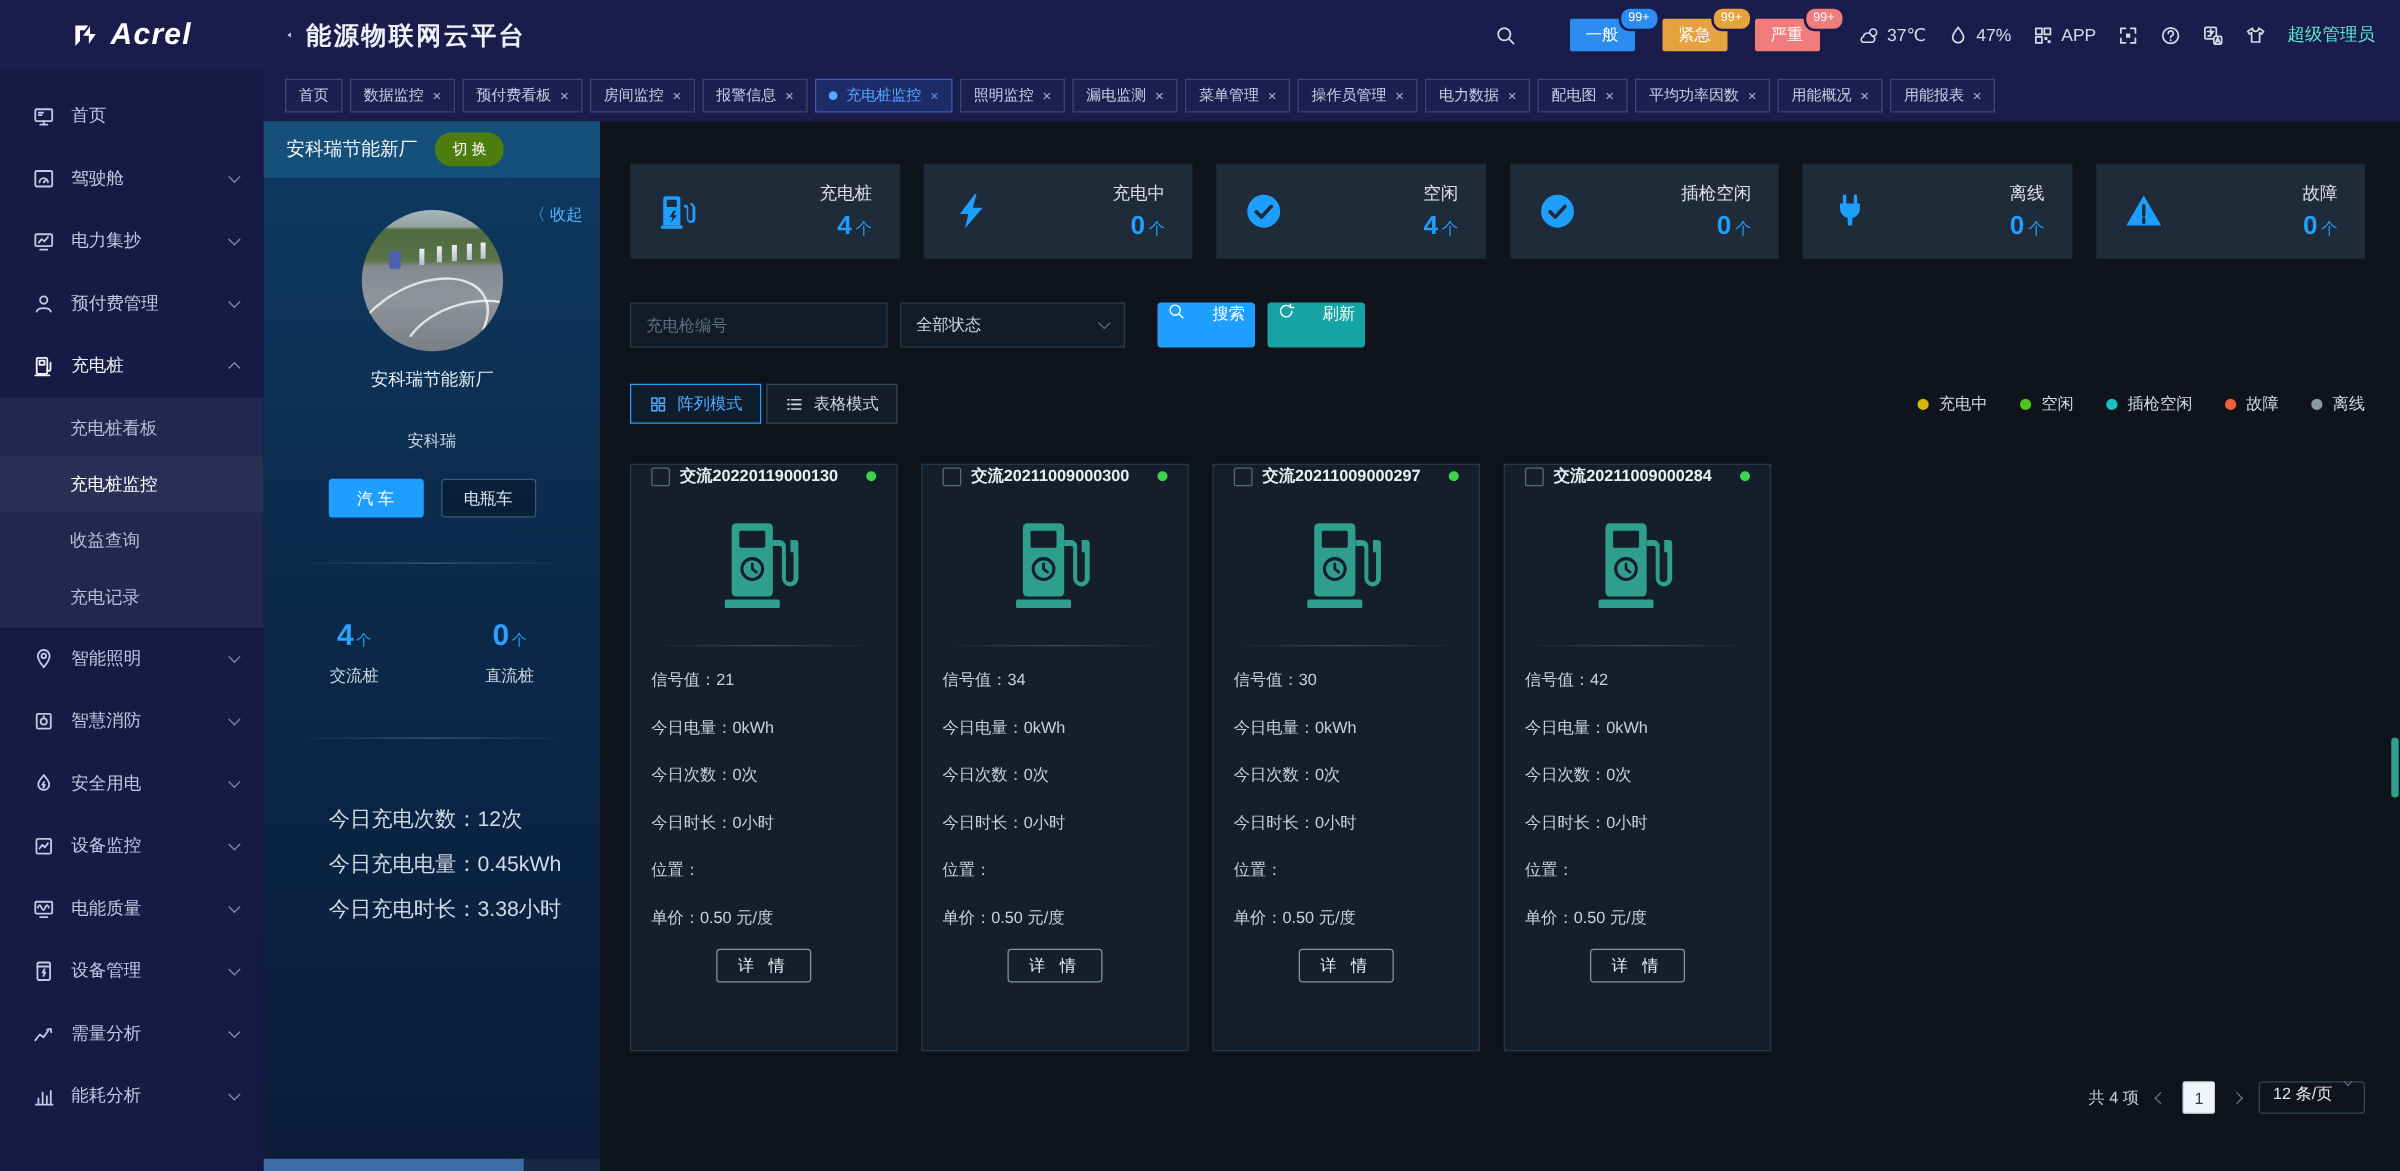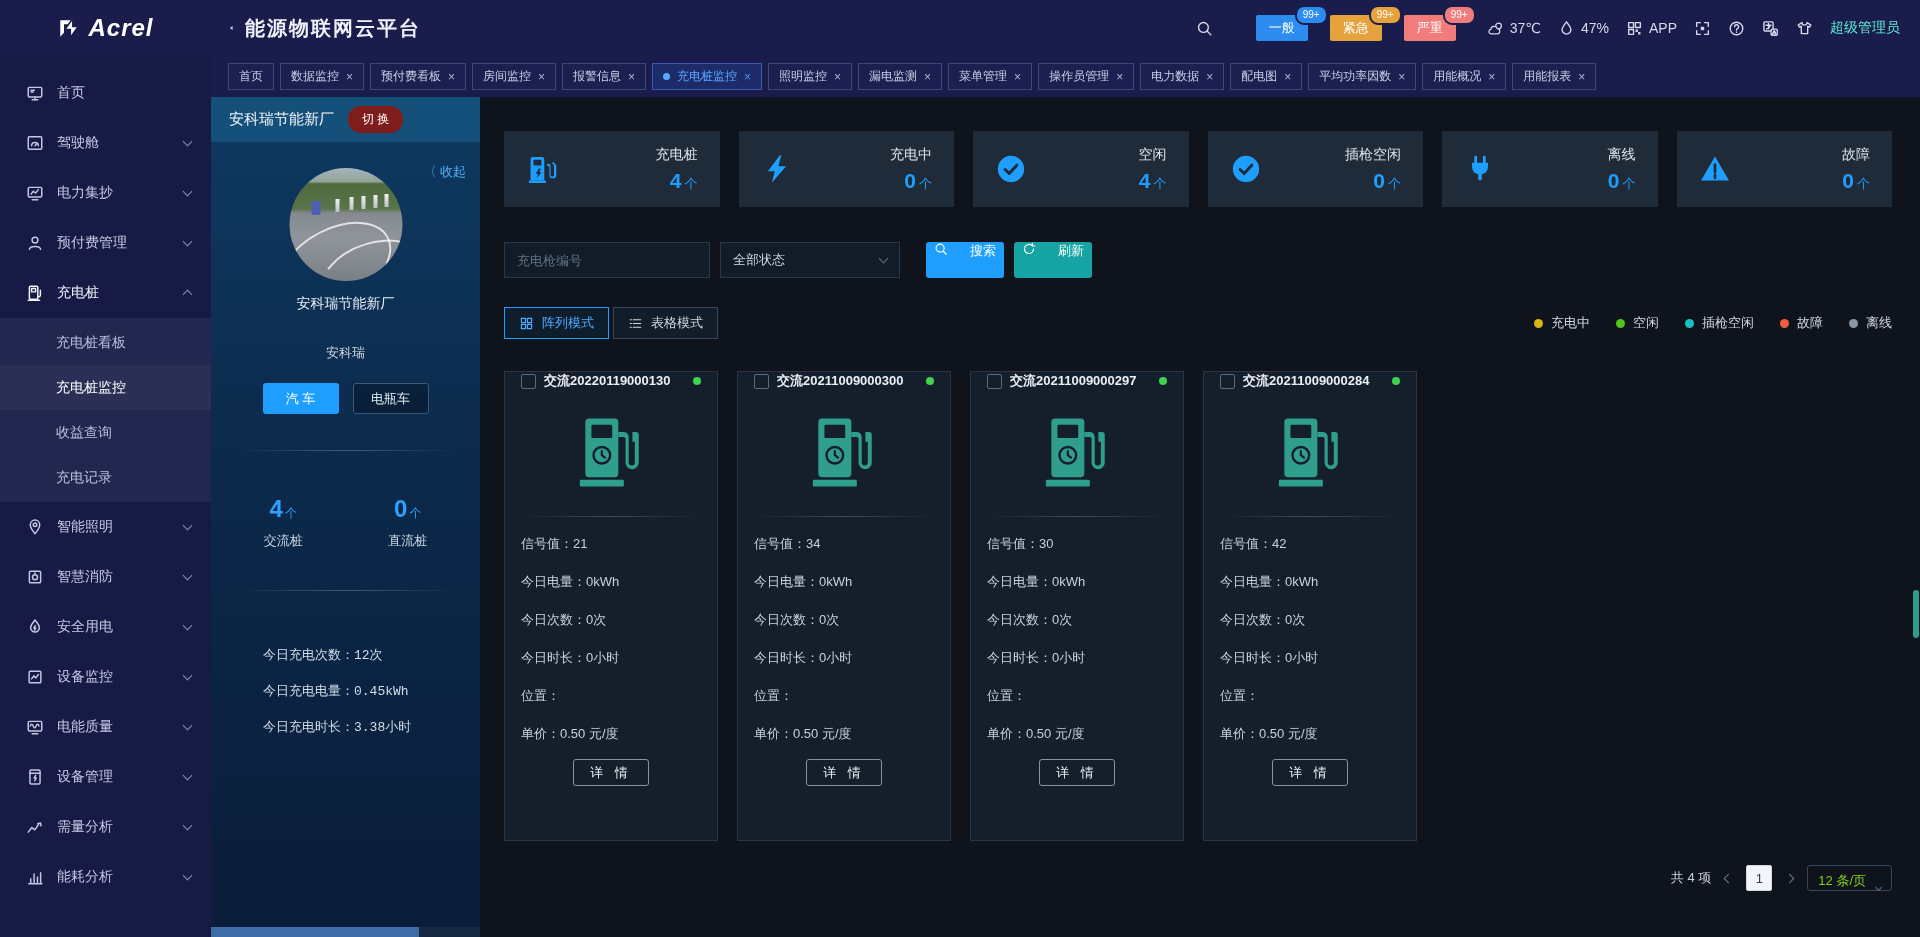--- a/index.html
+++ b/index.html
@@ -49,21 +49,21 @@
   .side-icon { width:18px; height:18px; margin-right:13px; flex:none; }
   .side-chevron { margin-left:auto; color:#8a90b8; display:flex; align-items:center; }
   .submenu { background:#23274f; padding:2px 0; }
   .sub-item { height:45px; line-height:45px; padding-left:56px; color:#b9bfdc; font-size:14px; cursor:pointer; }
   .sub-item.active { color:#ffffff; background:rgba(255,255,255,.04); }
 
   
   .station-panel { position:absolute; left:211px; top:97px; width:269px; height:840px; background:linear-gradient(180deg,#0e3a62 0%,#0c2a4c 42%,#0a1c38 100%); }
   .panel-head { position:absolute; top:0; left:0; right:0; height:45px; background:#14507a; display:flex; align-items:center; gap:14px; padding:0 18px; }
   .panel-head-name { color:#f0f5fa; font-size:15px; }
-  .switch-btn { background:#7f1d1d; color:#fff; font-size:12px; padding:5px 14px; border-radius:13px; border:none; cursor:pointer; }
+  .switch-btn { background:#4d7c0f; color:#fff; font-size:12px; padding:5px 14px; border-radius:13px; border:none; cursor:pointer; }
   .collapse-link { position:absolute; top:66px; right:14px; color:#53b1ff; font-size:13px; cursor:pointer; }
   .avatar { position:absolute; top:71px; left:50%; transform:translateX(-50%); width:113px; height:113px; border-radius:50%; overflow:hidden;
     background:linear-gradient(180deg,#a8b4bd 0%,#93a39a 12%,#4e6a3e 14%,#5a7449 36%,#848a90 40%,#90959b 62%,#7a7f85 100%); }
   .av-post { position:absolute; width:4px; height:13px; background:linear-gradient(180deg,#eef1f3,#b9bfc6); }
   .av-box { position:absolute; left:22px; top:33px; width:9px; height:14px; background:#4d5fb3; }
   .av-arc { position:absolute; border:2.5px solid rgba(255,255,255,.75); border-radius:50%; border-bottom-color:transparent; border-left-color:transparent; }
   .av-arc.a1 { width:120px; height:74px; left:-14px; top:60px; transform:rotate(-28deg); }
   .av-arc.a2 { width:110px; height:70px; left:30px; top:74px; transform:rotate(-18deg); }
   .station-title { position:absolute; top:198px; width:100%; text-align:center; color:#e6edf4; font-size:14px; }
   .company { position:absolute; top:247px; width:100%; text-align:center; color:#cdd8e4; font-size:13px; }
@@ -72,21 +72,21 @@
   .veh-btn.active { background:#1e9fff; color:#fff; border:none; }
   .veh-btn:not(.active) { background:rgba(8,22,40,.55); color:#dfe8f0; border:1px solid #3b5a78; }
   .p-divider { position:absolute; left:24px; right:24px; height:1px; background:linear-gradient(90deg,rgba(255,255,255,0),rgba(160,190,220,.35),rgba(255,255,255,0)); }
   .p-divider.d1 { top:353px; } .p-divider.d2 { top:493px; }
   .counts { position:absolute; top:398px; left:10px; right:10px; display:flex; }
   .count-col { flex:1; text-align:center; }
   .count-num { color:#2ba2ff; font-size:24px; font-weight:bold; }
   .count-unit-sup { color:#2ba2ff; font-size:12px; margin-left:2px; }
   .count-label { color:#ccd7e2; font-size:13px; margin-top:9px; }
   .today { position:absolute; top:541px; left:52px; right:8px; }
-  .today-line { color:#d2dce6; font-size:13px; line-height:36px; white-space:nowrap;font-family:Liberation Mono, monospace; }
+  .today-line { color:#d2dce6; font-size:17px; line-height:36px; white-space:nowrap; }
   .h-scrollbar { position:absolute; bottom:0; left:0; right:0; height:10px; background:rgba(255,255,255,.05); }
   .h-thumb { width:208px; height:10px; background:#3e6ca6; cursor:pointer; }
 
   
   .main { position:absolute; left:480px; top:97px; width:1440px; height:840px; }
   .summary-row { position:absolute; top:34px; left:24px; right:28px; display:flex; gap:19px; }
   .sum-card { flex:1; height:76px; background:#202b3a; display:flex; align-items:center; padding:0 22px; }
   .sum-icon { width:32px; height:32px; color:#1e9fff; flex:none; }
   .sum-right { margin-left:auto; text-align:right; }
   .sum-label { color:#dbe3ea; font-size:14px; }
@@ -121,21 +121,21 @@
   .pc-iconwrap svg { width:66px; height:76px; }
   .pc-divider { height:1px; background:linear-gradient(90deg,rgba(255,255,255,0),#3c4c5e,rgba(255,255,255,0)); margin-top:6px; }
   .pc-stats { margin-top:8px; }
   .pc-line { color:#c7d2dd; font-size:13px; line-height:38px; height:38px; white-space:nowrap; }
   .pc-foot { display:flex; justify-content:center; margin-top:6px; }
   .detail-btn { width:76px; height:27px; border:1px solid #8494a4; background:transparent; color:#e9eff5; font-size:13px; border-radius:3px; letter-spacing:4px; cursor:pointer; font-family:inherit; }
 
   .pagination { position:absolute; top:768px; right:28px; display:flex; align-items:center; gap:14px; color:#c7d2dd; font-size:13px; }
   .pg-arrow { color:#6b7b8b; cursor:pointer; display:flex; align-items:center; }
   .pg-page { width:26px; height:26px; background:#f2f6fa; color:#2c3e50; display:flex; align-items:center; justify-content:center; border:1px solid #cdd7e0; border-radius:2px; cursor:pointer; }
-  .pg-size { height:26px; border:1px solid #35475a; display:flex; align-items:flex-end; gap:10px; padding:0 10px; border-radius:3px; cursor:pointer; color:#84cc16; }
+  .pg-size { height:26px; border:1px solid #35475a; display:flex; align-items:flex-start; gap:10px; padding:0 10px; border-radius:3px; cursor:pointer; color:#e5e5e5; }
   .pg-size .chev { color:#5f7080; }
 
   .v-scrollbar { position:absolute; right:1px; top:590px; width:6px; height:48px; background:#2f9e8c; border-radius:3px; cursor:pointer; }
 </style>
 </head>
 <body>
 
 <div class="app">
 
   <header class="topbar">

